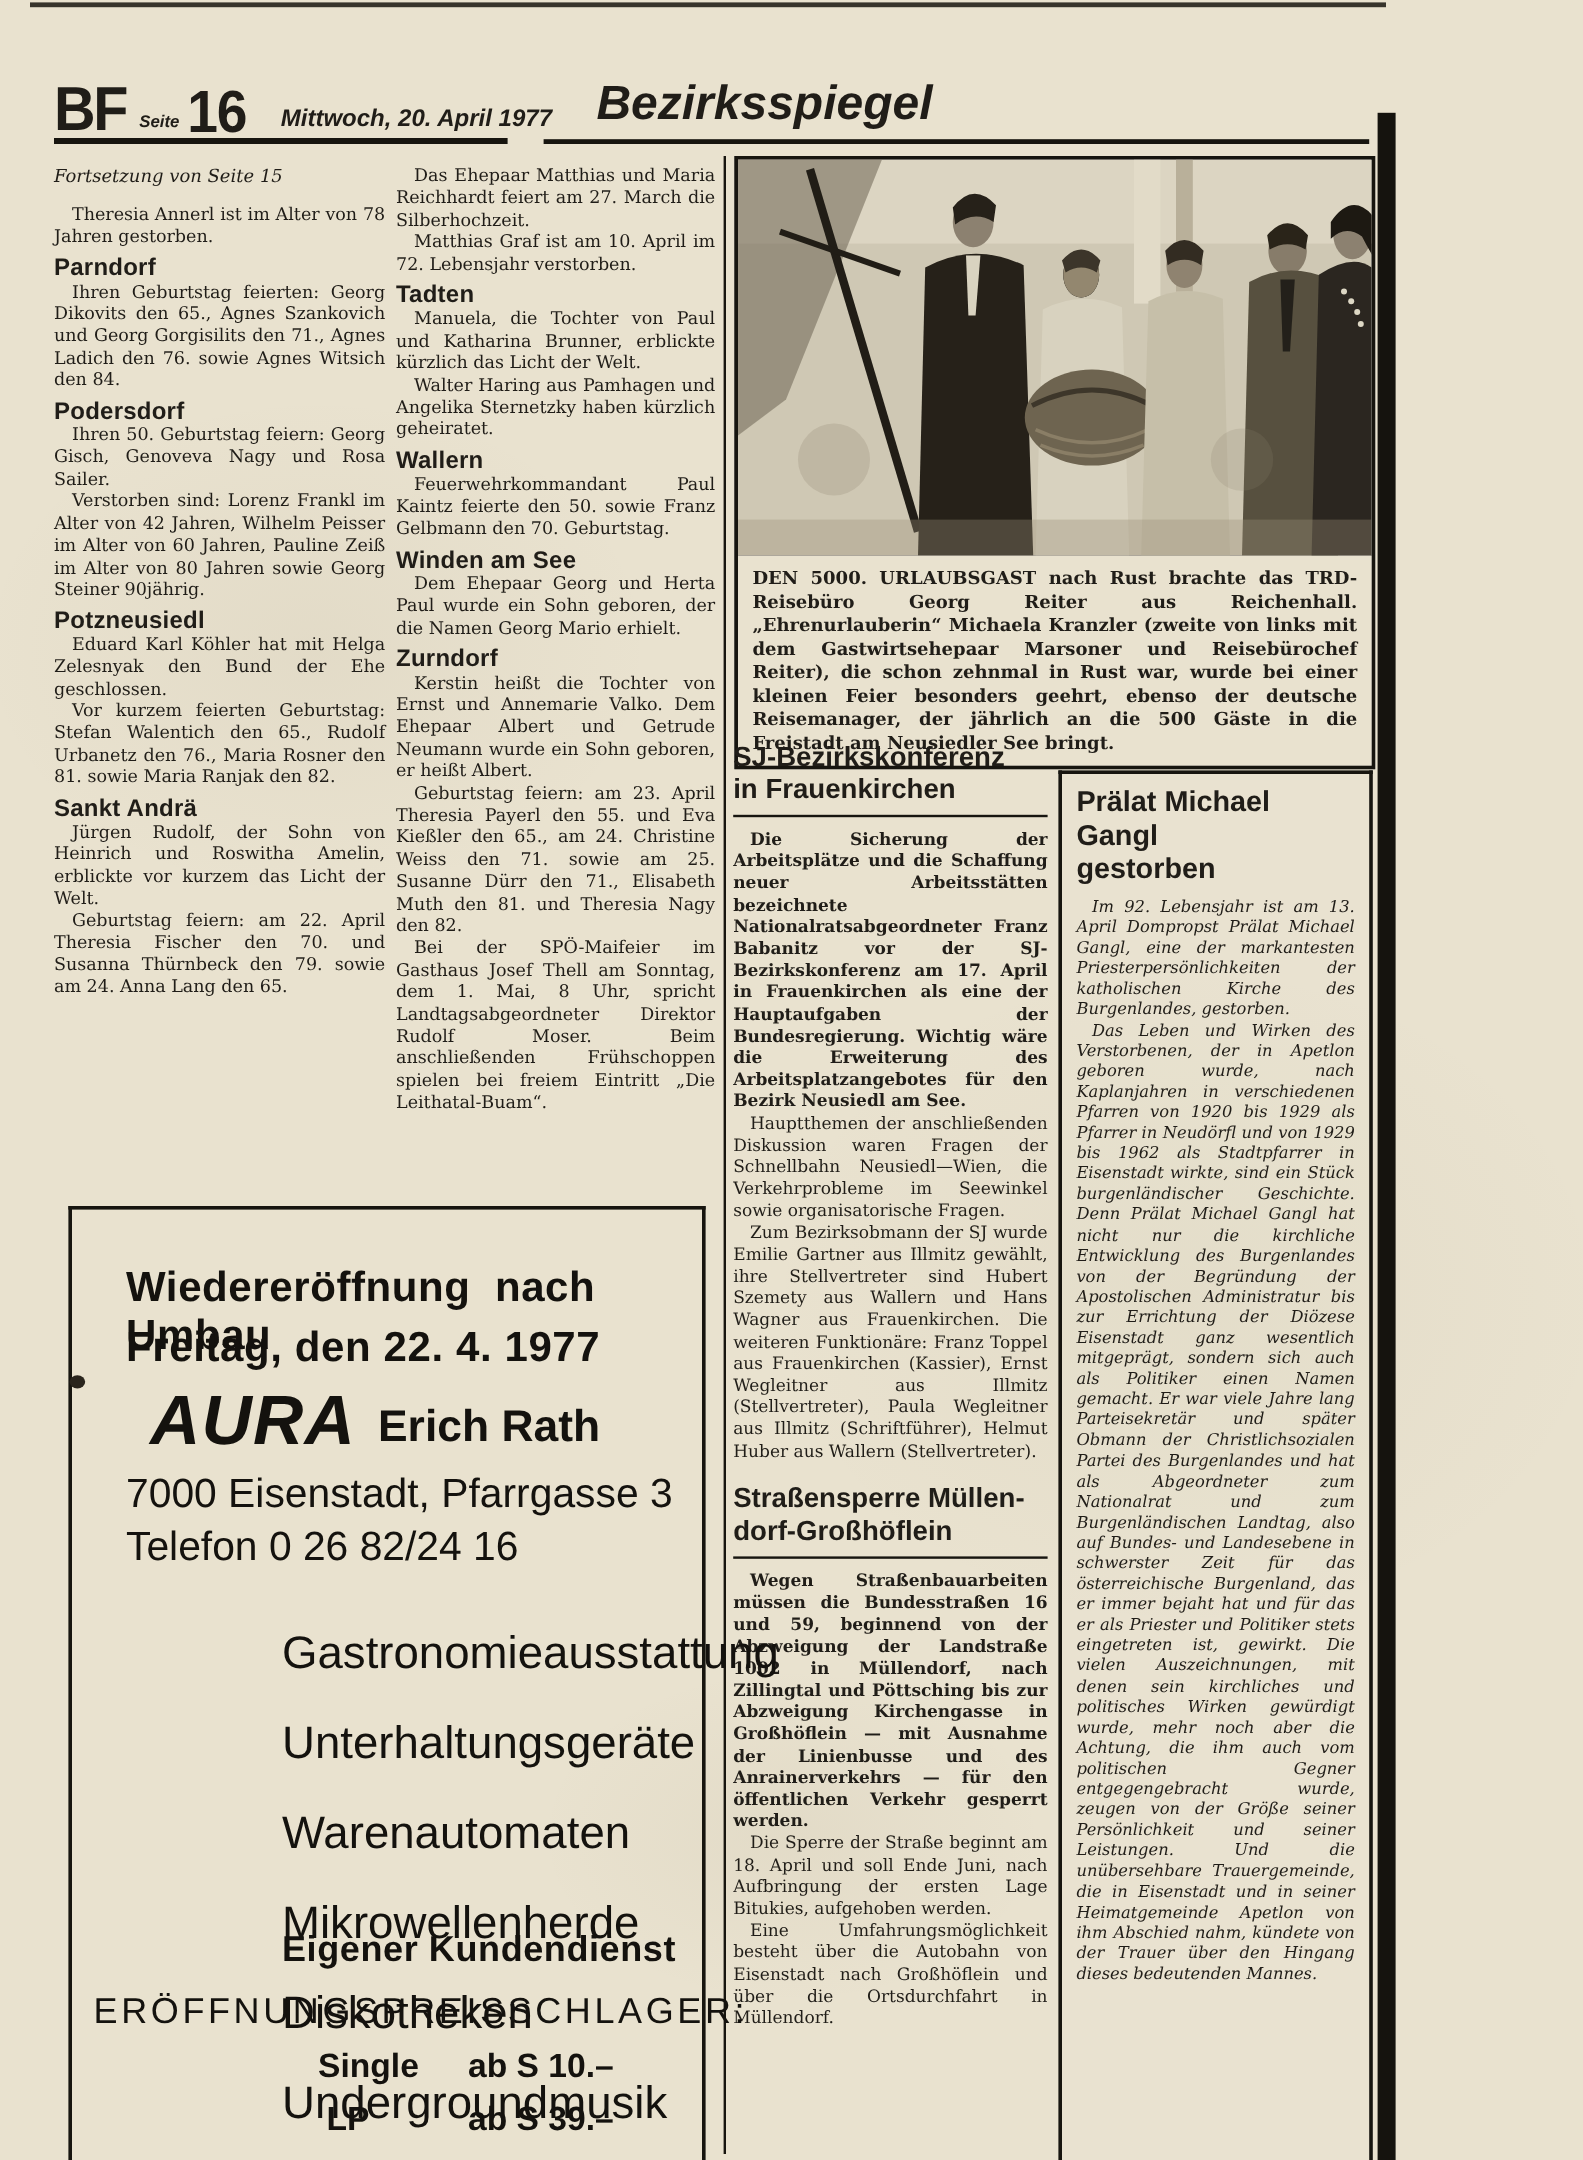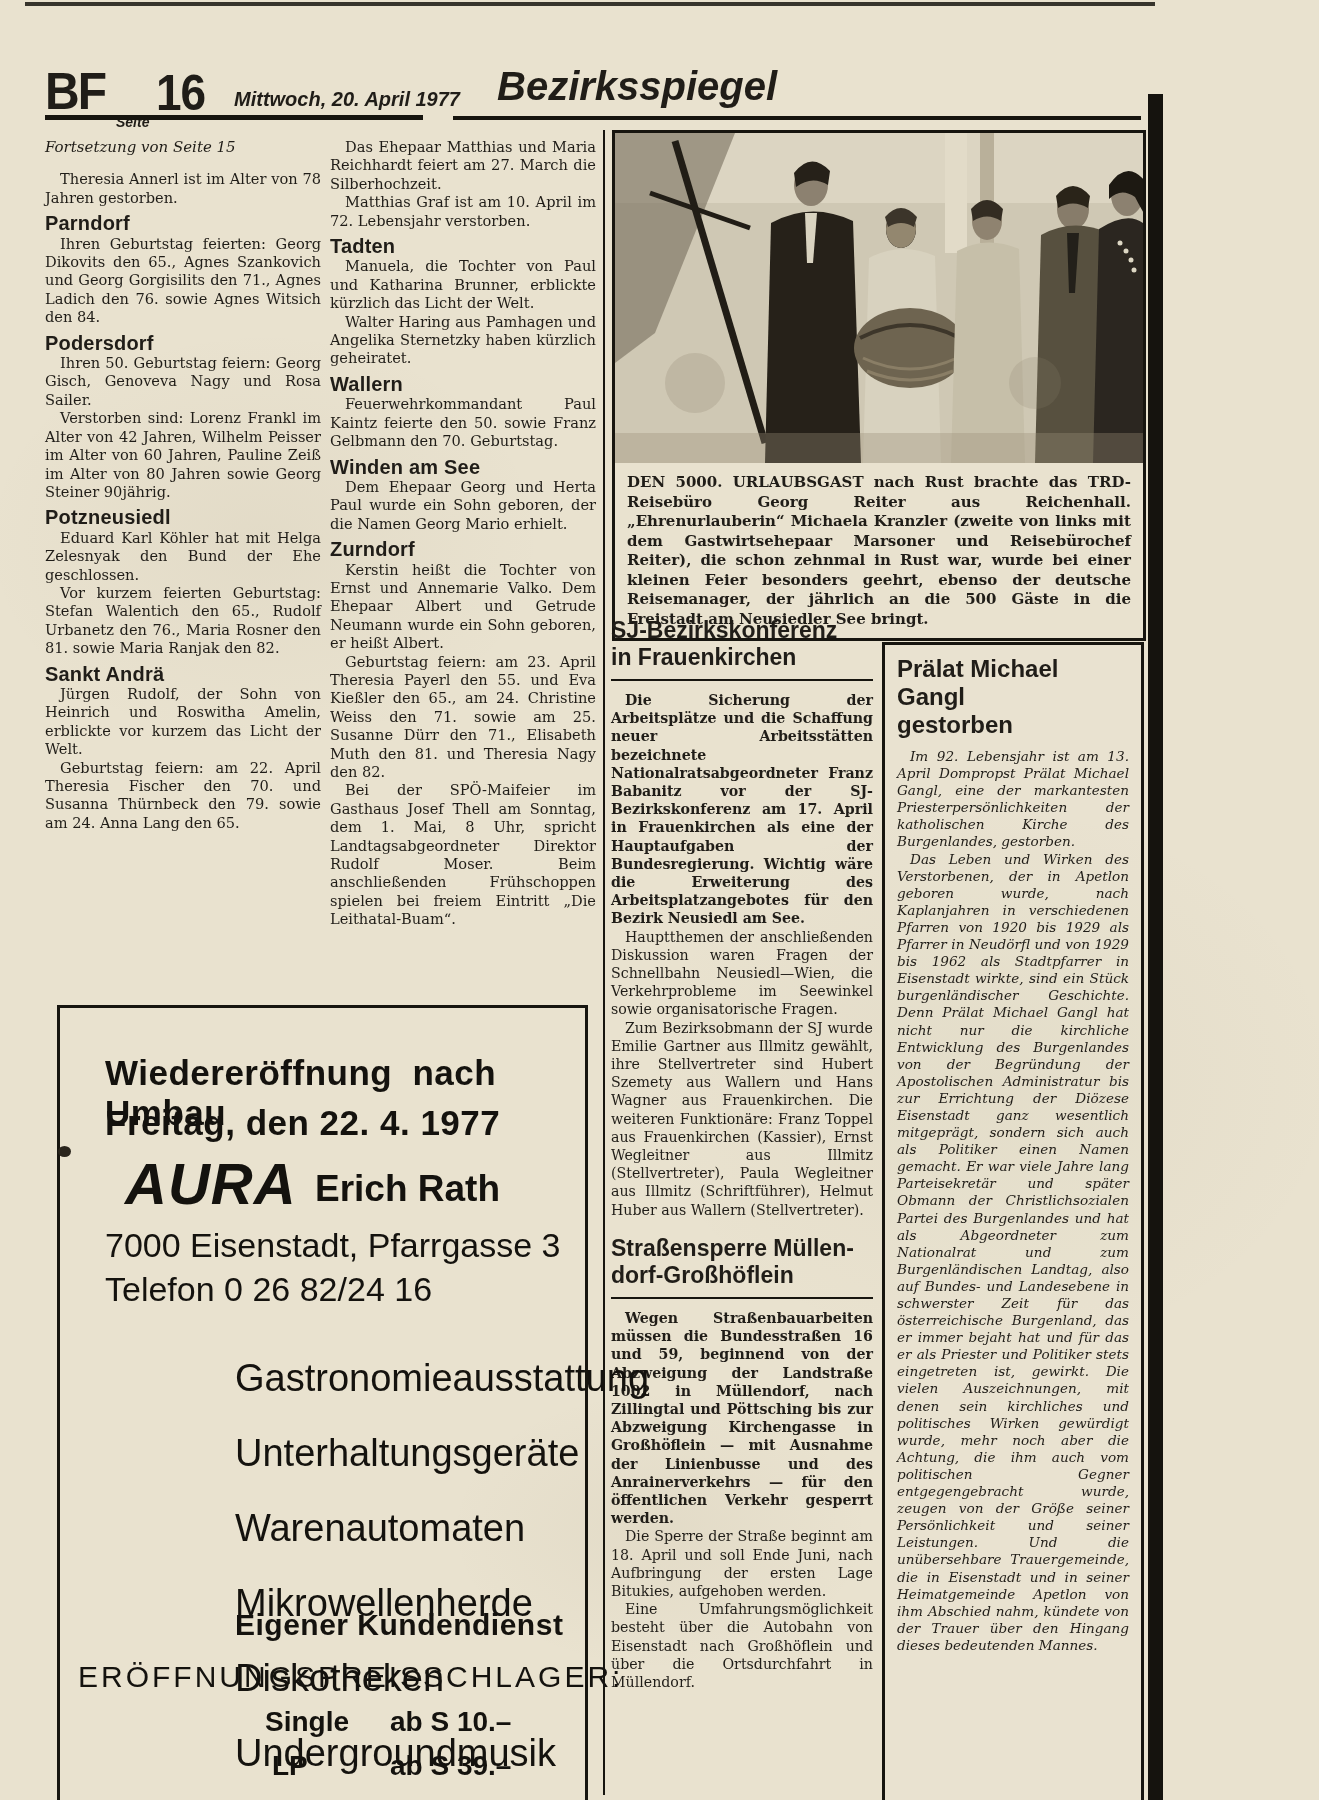--- a/index.html
+++ b/index.html
@@ -9,21 +9,21 @@
     background-image:
       radial-gradient(ellipse 400px 300px at 20% 30%, rgba(120,105,75,.06), transparent 70%),
       radial-gradient(ellipse 500px 400px at 75% 60%, rgba(120,105,75,.05), transparent 70%),
       radial-gradient(ellipse 300px 200px at 50% 85%, rgba(120,105,75,.06), transparent 70%);
     font-family:"DejaVu Serif", serif;
     color:#201d18;
   }
   .abs{position:absolute;}
   
   .logo{font-family:"Liberation Sans",sans-serif;font-weight:bold;font-size:48px;letter-spacing:-2px;transform:scaleY(1.08);transform-origin:left bottom;}
-  .seite{font-family:"Liberation Sans",sans-serif;font-weight:bold;font-style:italic;font-size:14px;margin-top:21px;}
+  .seite{font-family:"Liberation Sans",sans-serif;font-weight:bold;font-style:italic;font-size:14px;}
   .pagenum{font-family:"Liberation Sans",sans-serif;font-weight:bold;font-size:46px;letter-spacing:-1px;transform:scaleY(1.08);transform-origin:left bottom;}
   .dateline{font-family:"Liberation Sans",sans-serif;font-weight:bold;font-style:italic;font-size:20px;}
   .masthead{font-family:"Liberation Sans",sans-serif;font-weight:bold;font-style:italic;font-size:40px;letter-spacing:0px;}
   .rule{background:#17150f;}
   
   .newscol{font-size:14.6px;line-height:18.4px;text-align:justify;}
   .newscol p{margin:0;text-indent:15px;}
   .cont{font-style:italic;font-size:15px;margin-bottom:14px;}
   h3.town{font-family:"Liberation Sans",sans-serif;font-size:20px;margin:7px 0 2px 0;letter-spacing:.2px;}
   

